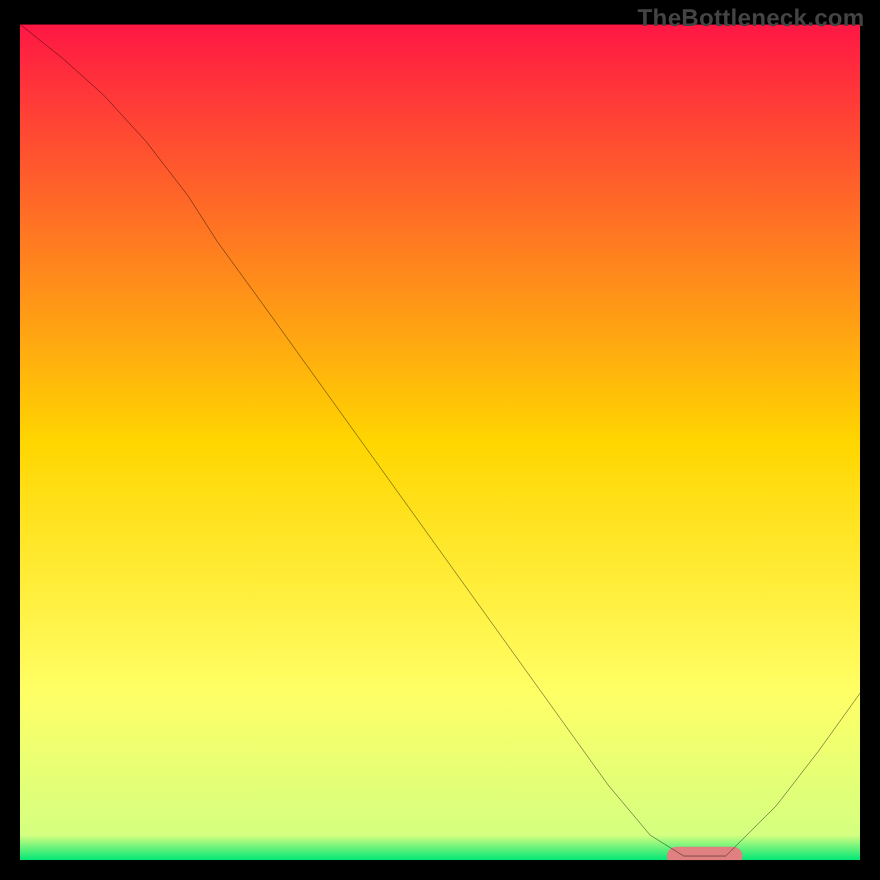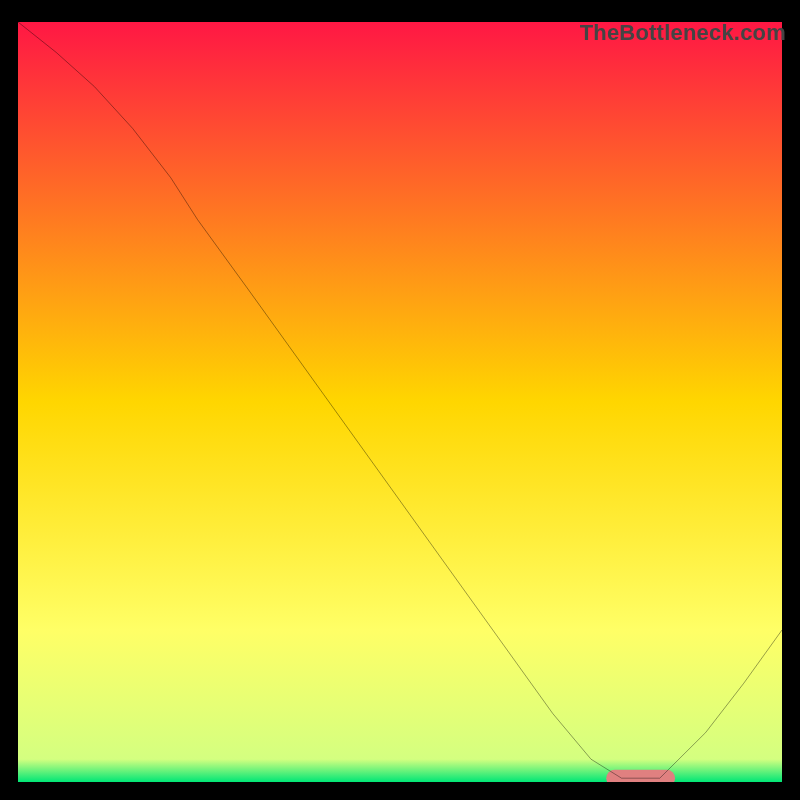--- a/index.html
+++ b/index.html
@@ -6,21 +6,21 @@
     margin: 0;
     padding: 0;
     width: 800px;
     height: 800px;
     background: #000;
     font-family: Arial, Helvetica, sans-serif;
     position: relative;
   }
   .watermark {
     position: absolute;
-    top: 20px;
+    top: 4px;
     right: 14px;
     color: #444;
     font-size: 22px;
     font-weight: 600;
     letter-spacing: 0.2px;
     z-index: 5;
   }
   .plot-area {
     position: absolute;
     left: 18px;

